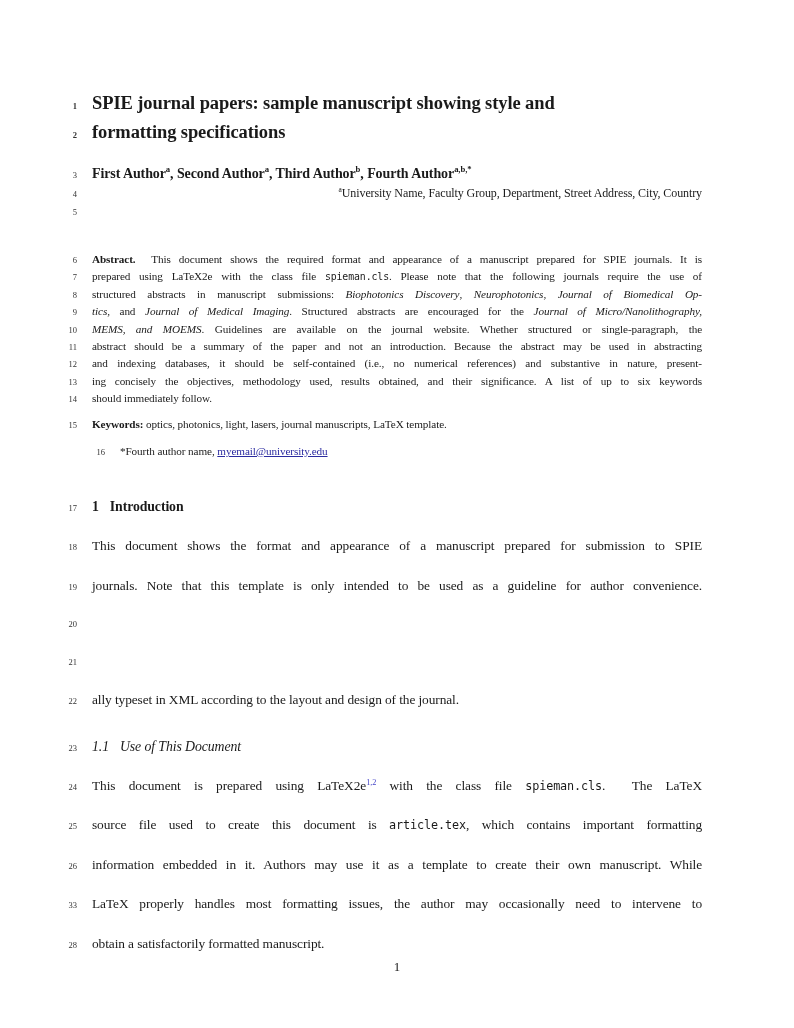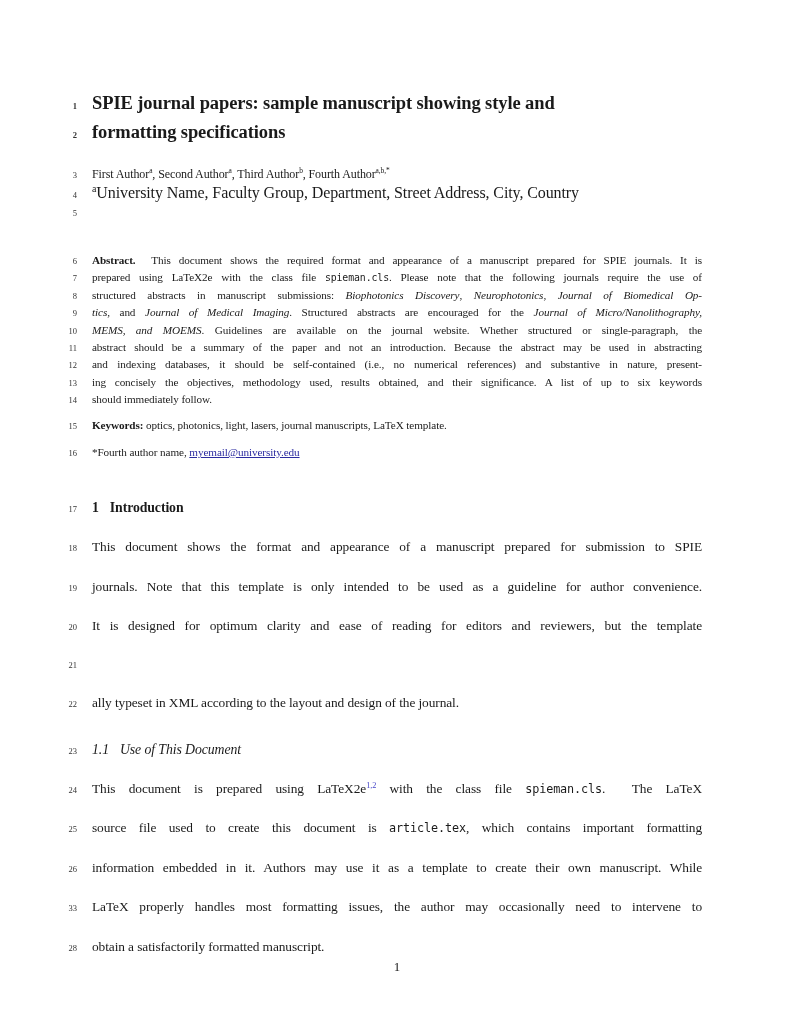--- a/index.html
+++ b/index.html
@@ -16,25 +16,25 @@
     font-size:8.5px;color:#333;font-family:"Liberation Serif",serif;
     letter-spacing:0;
   }
   .content{display:block;letter-spacing:-0.1px;}
   .full .content{text-align:justify;text-align-last:justify;}
   .line{overflow:hidden;}
 
   
   .block-title{font-size:18.5px;font-weight:bold;line-height:26px;}
   .block-authors{margin-top:17px;line-height:18px;}
-  .authors-main .content{font-size:12px;font-weight:normal;}
-  .affil .content{font-size:16px;}
+  .authors-main .content{font-size:14px;font-weight:bold;}
+  .affil .content{font-size:12px;text-align:right;}
   .block-abstract{margin-top:30px;font-size:11.2px;line-height:16.4px;}
   .block-keywords{margin-top:8px;font-size:11.2px;line-height:16.4px;}
-  .block-email{margin-top:10px;font-size:11.2px;line-height:16.4px;}
+  .block-email{margin-top:10px;font-size:11.2px;line-height:16.4px;margin-left:28px;}
   .block-h1{margin-top:38px;font-size:13.8px;line-height:18px;}
   .block-h2{margin-top:17px;font-size:13.8px;line-height:18px;}
   .block-body1,.block-body2{margin-top:10px;font-size:13.4px;line-height:37.5px;}
 
   
   .b{font-weight:bold;}
   .i{font-style:italic;}
   .m{font-family:"DejaVu Sans Mono",monospace;font-size:0.88em;}
   .sup{vertical-align:super;font-size:0.62em;line-height:0;}
   .suplink{vertical-align:super;font-size:0.62em;line-height:0;color:var(--cite,#4646c8);}
@@ -134,21 +134,20 @@
         <div class="line full">
           <span class="lineno">18</span>
           <span class="content"><span>This document shows the format and appearance of a manuscript prepared for submission to SPIE</span></span>
         </div>
         <div class="line full">
           <span class="lineno">19</span>
           <span class="content"><span>journals. Note that this template is only intended to be used as a guideline for author convenience.</span></span>
         </div>
         <div class="line full">
           <span class="lineno">20</span>
-          <span class="content"><span>It is designed for optimum clarity and ease of reading for editors and reviewers, but the template</span></span>
         </div>
         <div class="line full">
           <span class="lineno">21</span>
         </div>
         <div class="line">
           <span class="lineno">22</span>
           <span class="content"><span>ally typeset in XML according to the layout and design of the journal.</span></span>
         </div>
       </div>
       <div class="block block-h2">

